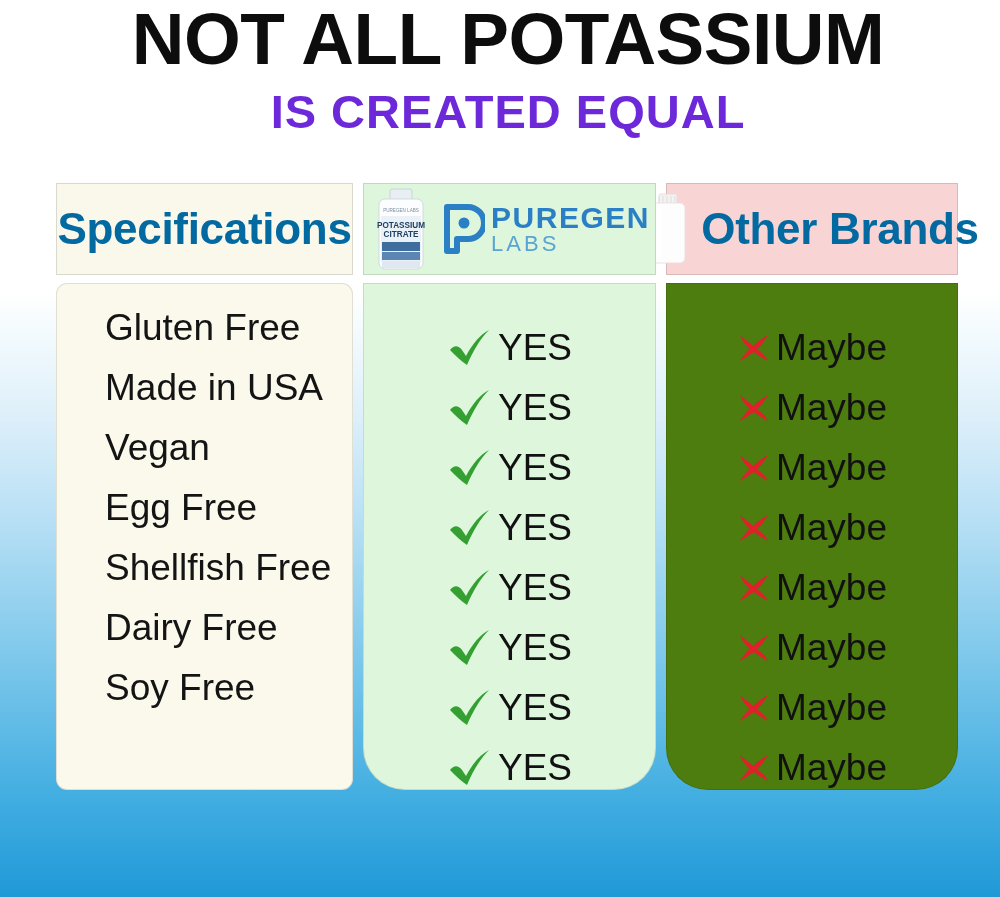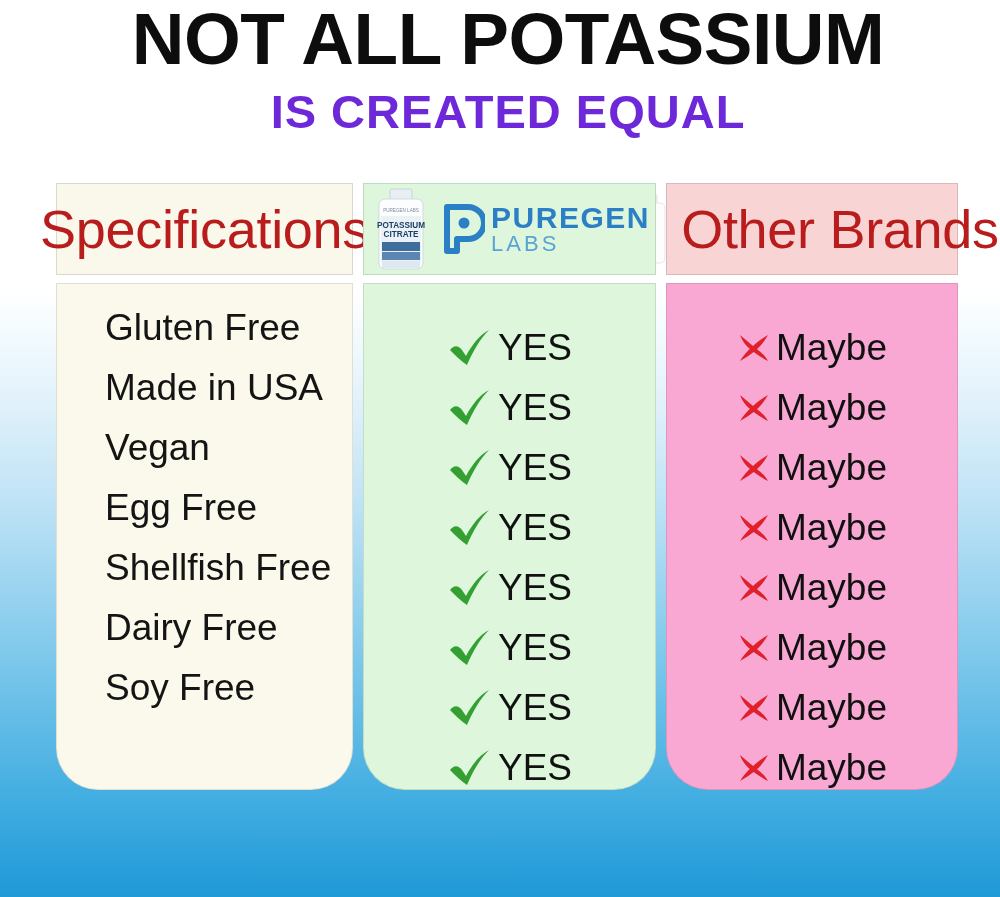--- a/index.html
+++ b/index.html
@@ -46,34 +46,34 @@
     box-sizing:border-box;
     display:flex;align-items:center;justify-content:center;
     border:1px solid rgba(0,0,0,0.12);
   }
   .hdr-spec{left:48px;width:297px;background:#f9f8ea;}
   .hdr-brand{left:355px;width:293px;background:#ddf6dc;}
   .hdr-other{left:658px;width:292px;background:#f8d4d4;}
 
   .hdr-text{
     font-family:"Liberation Sans Narrow","Liberation Sans",sans-serif;
-    font-weight:normal;font-size:54px;color:#b91c1c;
+    font-weight:bold;font-size:44px;color:#0369a1;
     letter-spacing:-0.3px;white-space:nowrap;
   }
 
   
   .body-row{position:relative;height:507px;margin-top:8px;}
   .body-cell{
     position:absolute;top:0;height:507px;box-sizing:border-box;
     border:1px solid rgba(0,0,0,0.10);
     border-radius:0 0 42px 42px;
   }
-  .body-spec{left:48px;width:297px;background:#faf9ec;}
+  .body-spec{left:48px;width:297px;background:#faf9ec;border-radius:11px;}
   .body-brand{left:355px;width:293px;background:#ddf6dc;}
-  .body-other{left:658px;width:292px;background:#f9a8d4;}
+  .body-other{left:658px;width:292px;background:#4d7c0f;}
 
   .cell-list{
     display:flex;flex-direction:column;
     padding-top:14px;
     height:100%;box-sizing:border-box;
   }
   .cell-list .item{
     height:60px;display:flex;align-items:center;
   }
   .spec-list .item{padding-left:48px;}

